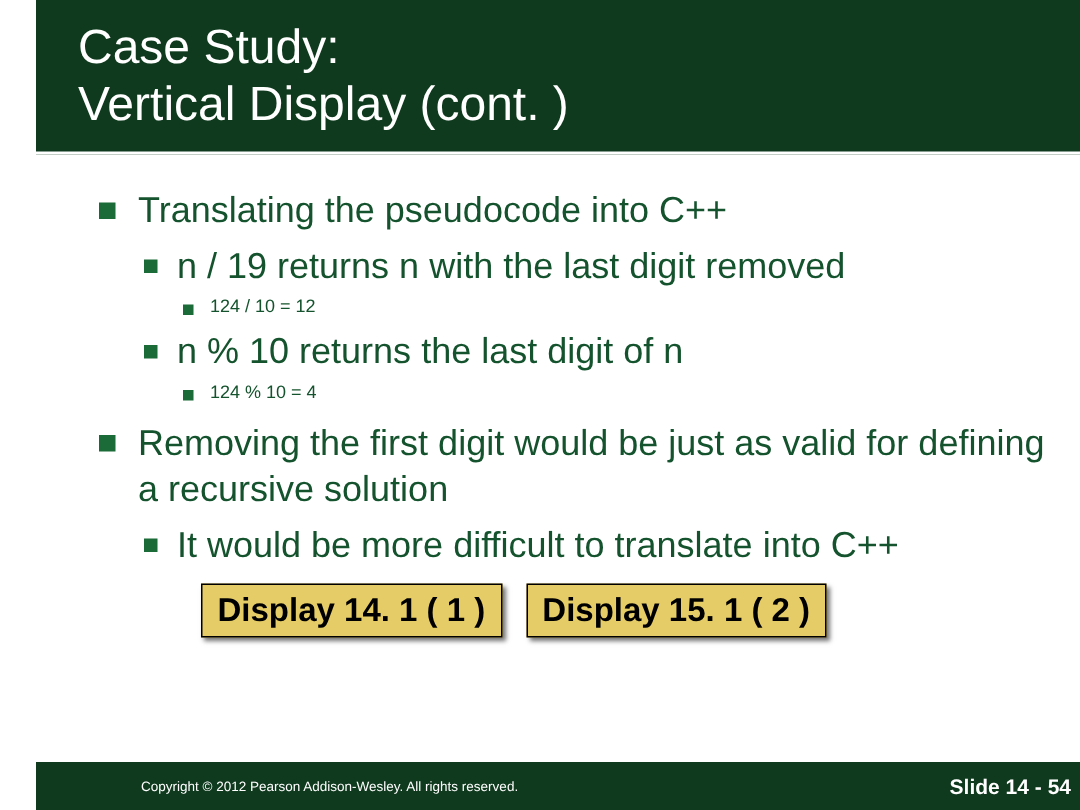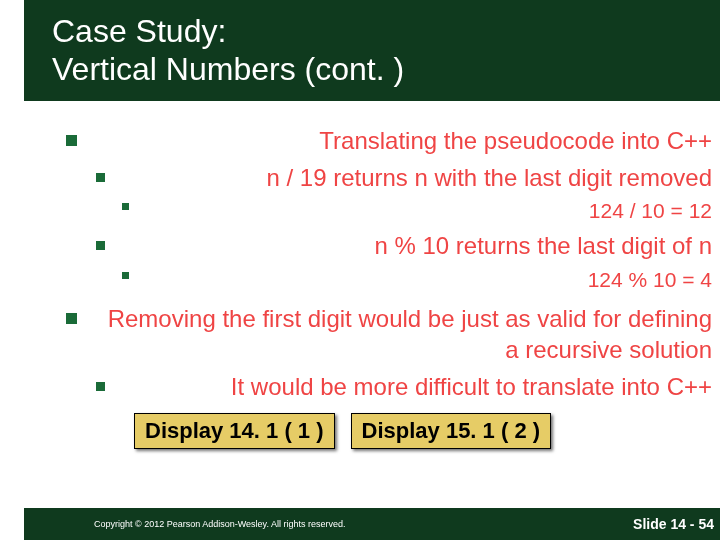--- a/index.html
+++ b/index.html
@@ -37,22 +37,21 @@
     list-style: none;
     margin: 0;
     padding: 0;
   }
   .lvl1 > li {
     position: relative;
     padding-left: 28px;
     margin-bottom: 10px;
     font-size: 24px;
     line-height: 1.3;
-    color: #ef4444;
-    text-align: right;
+    color: #14532d;
   }
   .lvl1 > li::before {
     content: '';
     position: absolute;
     left: 2px;
     top: 10px;
     width: 11px;
     height: 11px;
     background: #1a6b38;
   }
@@ -75,21 +74,21 @@
     height: 9px;
     background: #1a6b38;
   }
   .lvl3 {
     margin-top: 4px;
   }
   .lvl3 > li {
     position: relative;
     padding-left: 22px;
     margin-bottom: 4px;
-    font-size: 21px;
+    font-size: 12px;
     line-height: 1.3;
   }
   .lvl3 > li::before {
     content: '';
     position: absolute;
     left: 4px;
     top: 6px;
     width: 7px;
     height: 7px;
     background: #1a6b38;
@@ -135,21 +134,21 @@
   }
 </style>
 </head>
 <body>
 
 <div class="slide">
 
   <div class="title-band">
     <h1>
       <span>Case Study:</span><br>
-      <span>Vertical Numbers  (cont. )</span>
+      <span>Vertical Display  (cont. )</span>
     </h1>
   </div>
 
   <div class="content">
     <ul class="lvl1">
 
       <li>
         <span>Translating the pseudocode into C++</span>
         <ul class="lvl2">
           <li>

